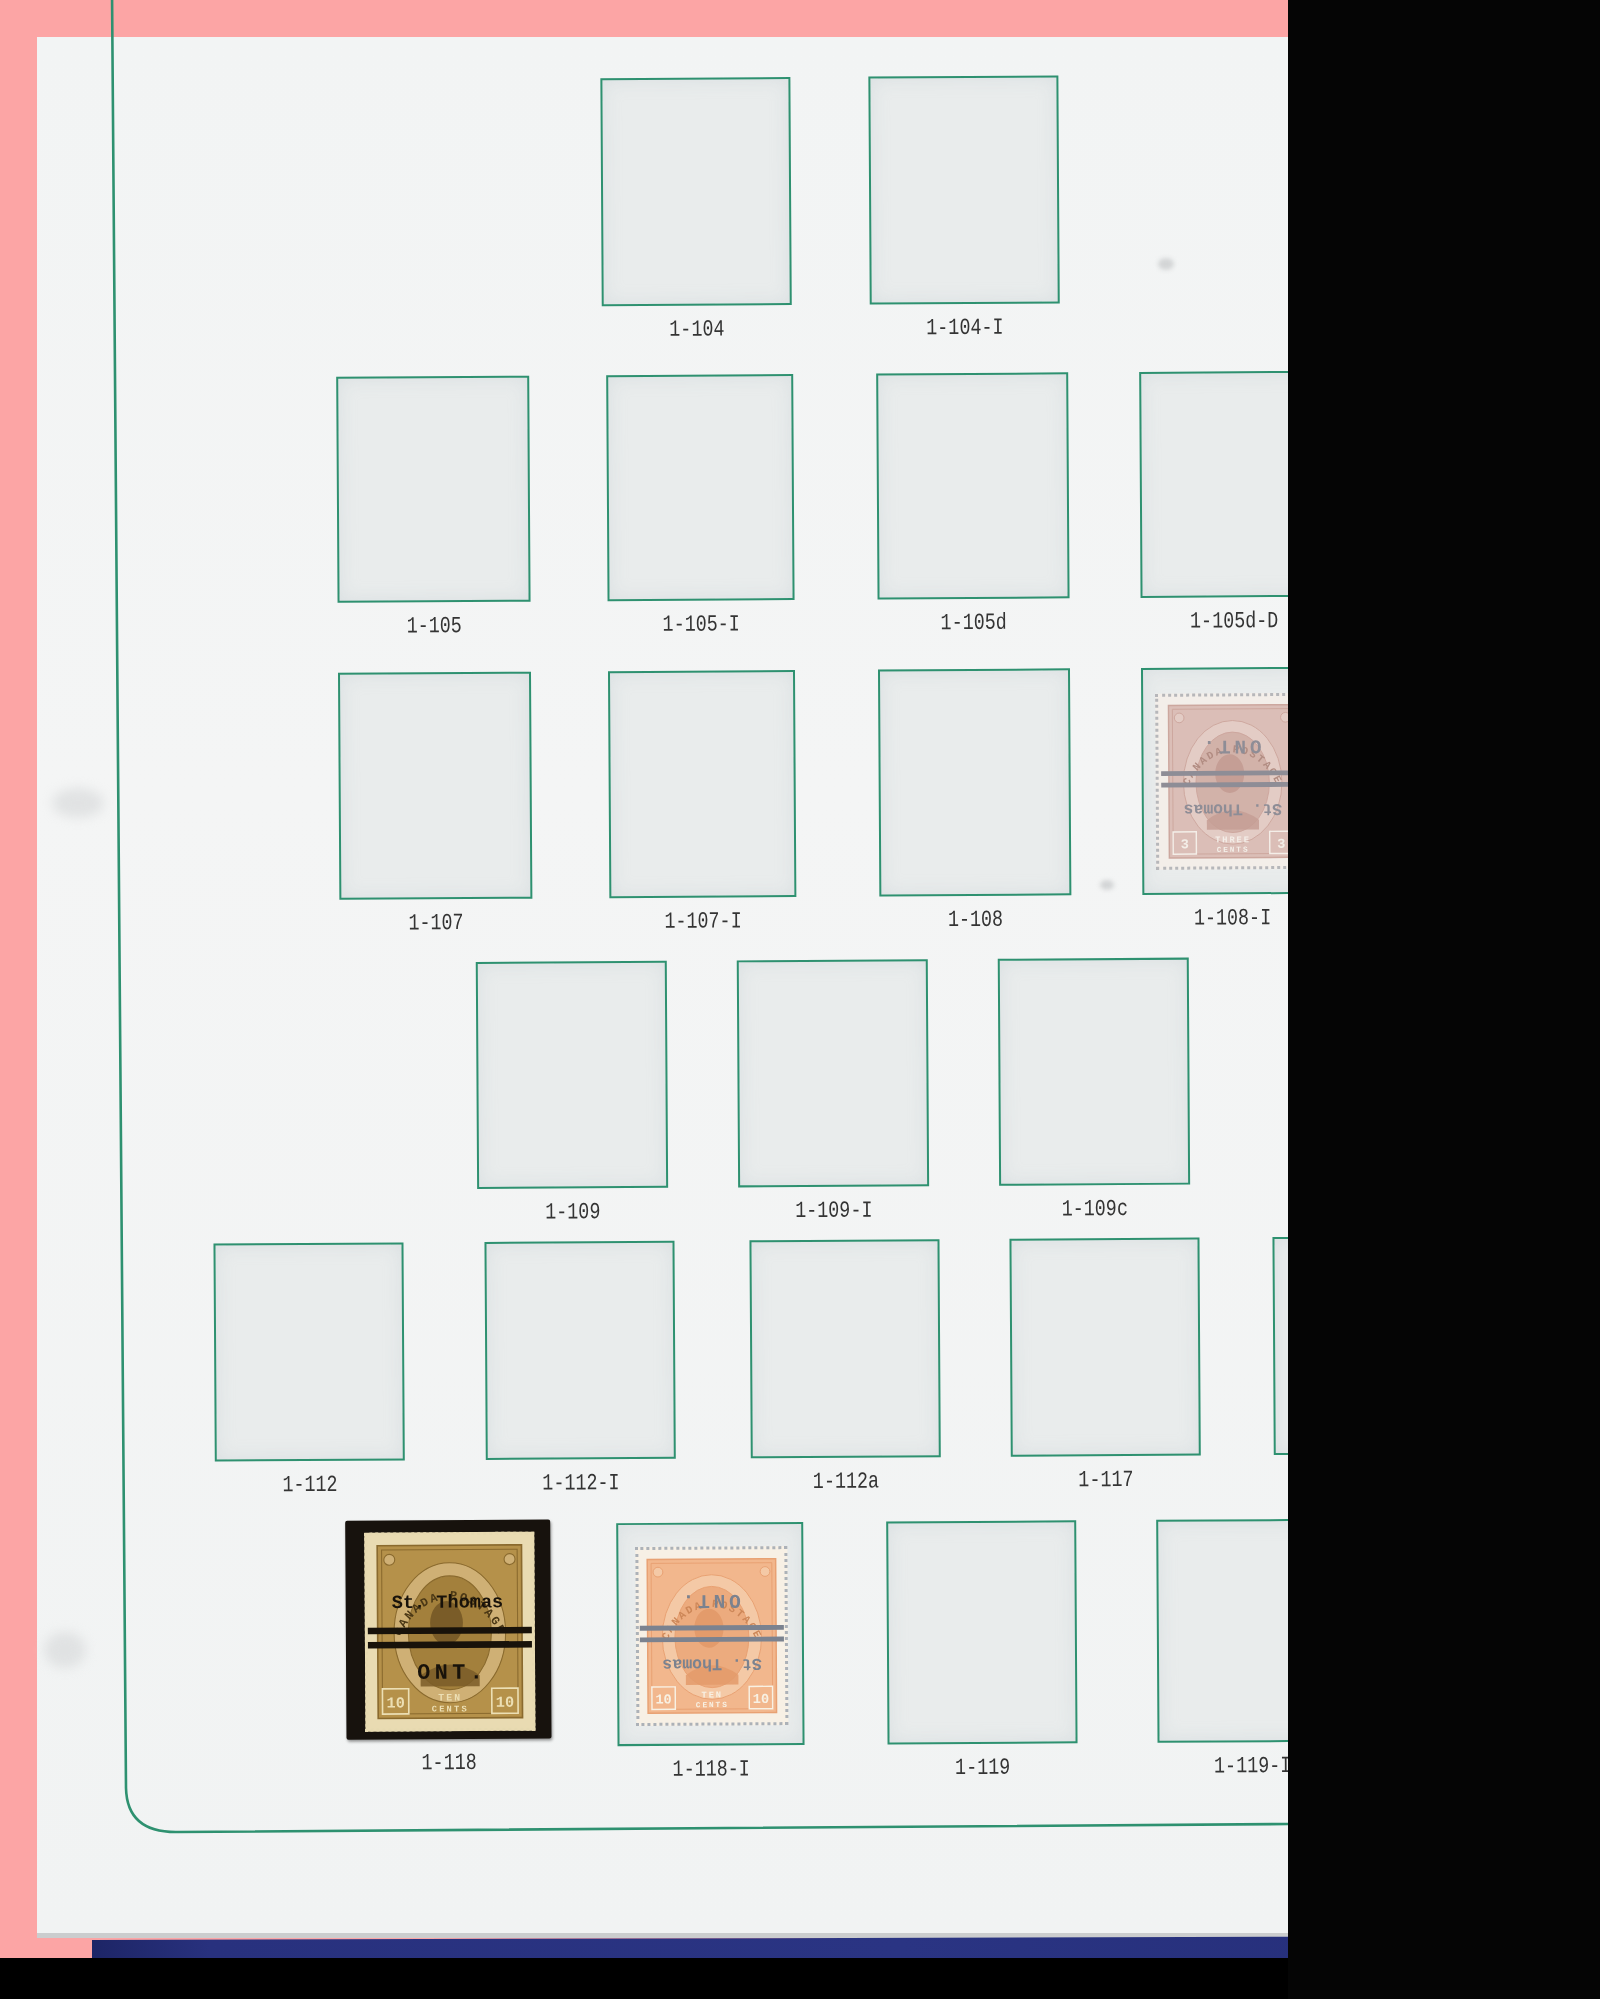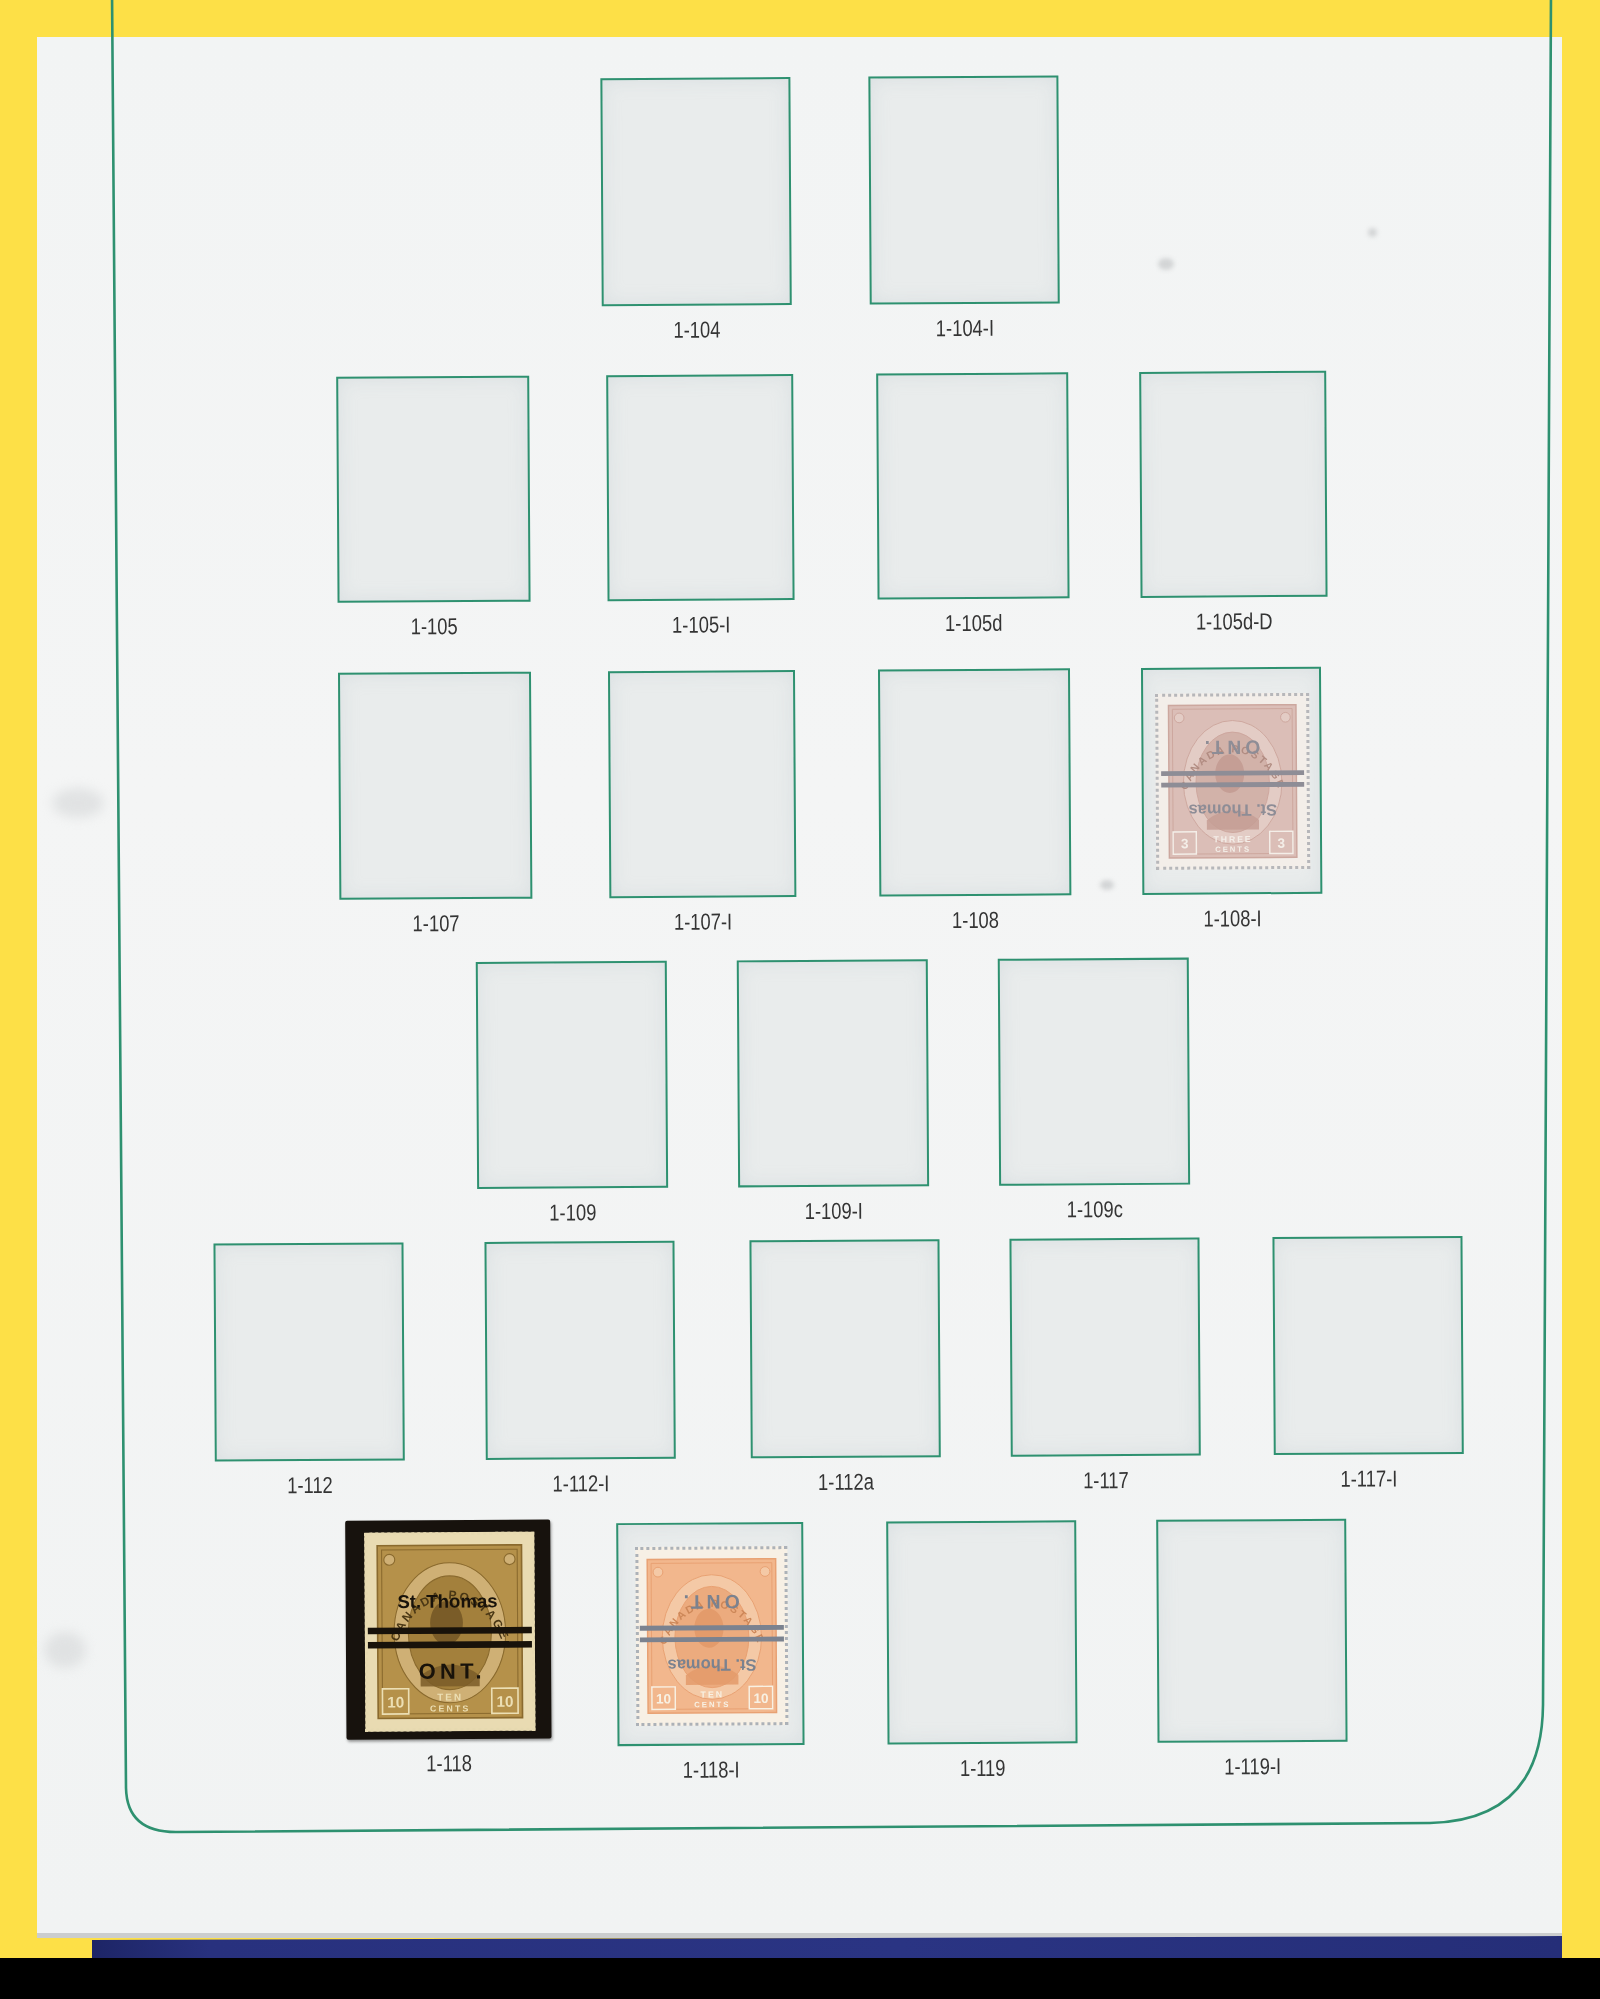--- a/index.html
+++ b/index.html
@@ -1,17 +1,17 @@
 <!DOCTYPE html>
 <html><head>
 <meta charset="utf-8">
 <style>
   html,body{margin:0;padding:0;background:#050505;}
-  #canvas{position:relative;width:1600px;height:1999px;background:#fde047;overflow:hidden;
-          font-family:Liberation Sans, sans-serif;}
+  #canvas{position:relative;width:1288px;height:1999px;background:#fca5a5;overflow:hidden;
+          font-family:Liberation Mono, monospace;}
   
   #page{position:absolute;left:37px;top:37px;width:1525px;height:1896px;
         background:linear-gradient(180deg,#f2f4f4 0%,#f4f5f5 40%,#f1f3f3 100%);
         border-bottom:5px solid #cbcdce;}
   
   #spine{position:absolute;left:92px;top:1938px;width:1470px;height:22px;
          background:linear-gradient(90deg,#1d2566 0%,#28317e 8%,#2a3483 55%,#252e78 100%);
          transform:rotate(-0.15deg);}
   #spine-shadow{position:absolute;left:0;top:1958px;width:1600px;height:41px;background:#000;}
   

